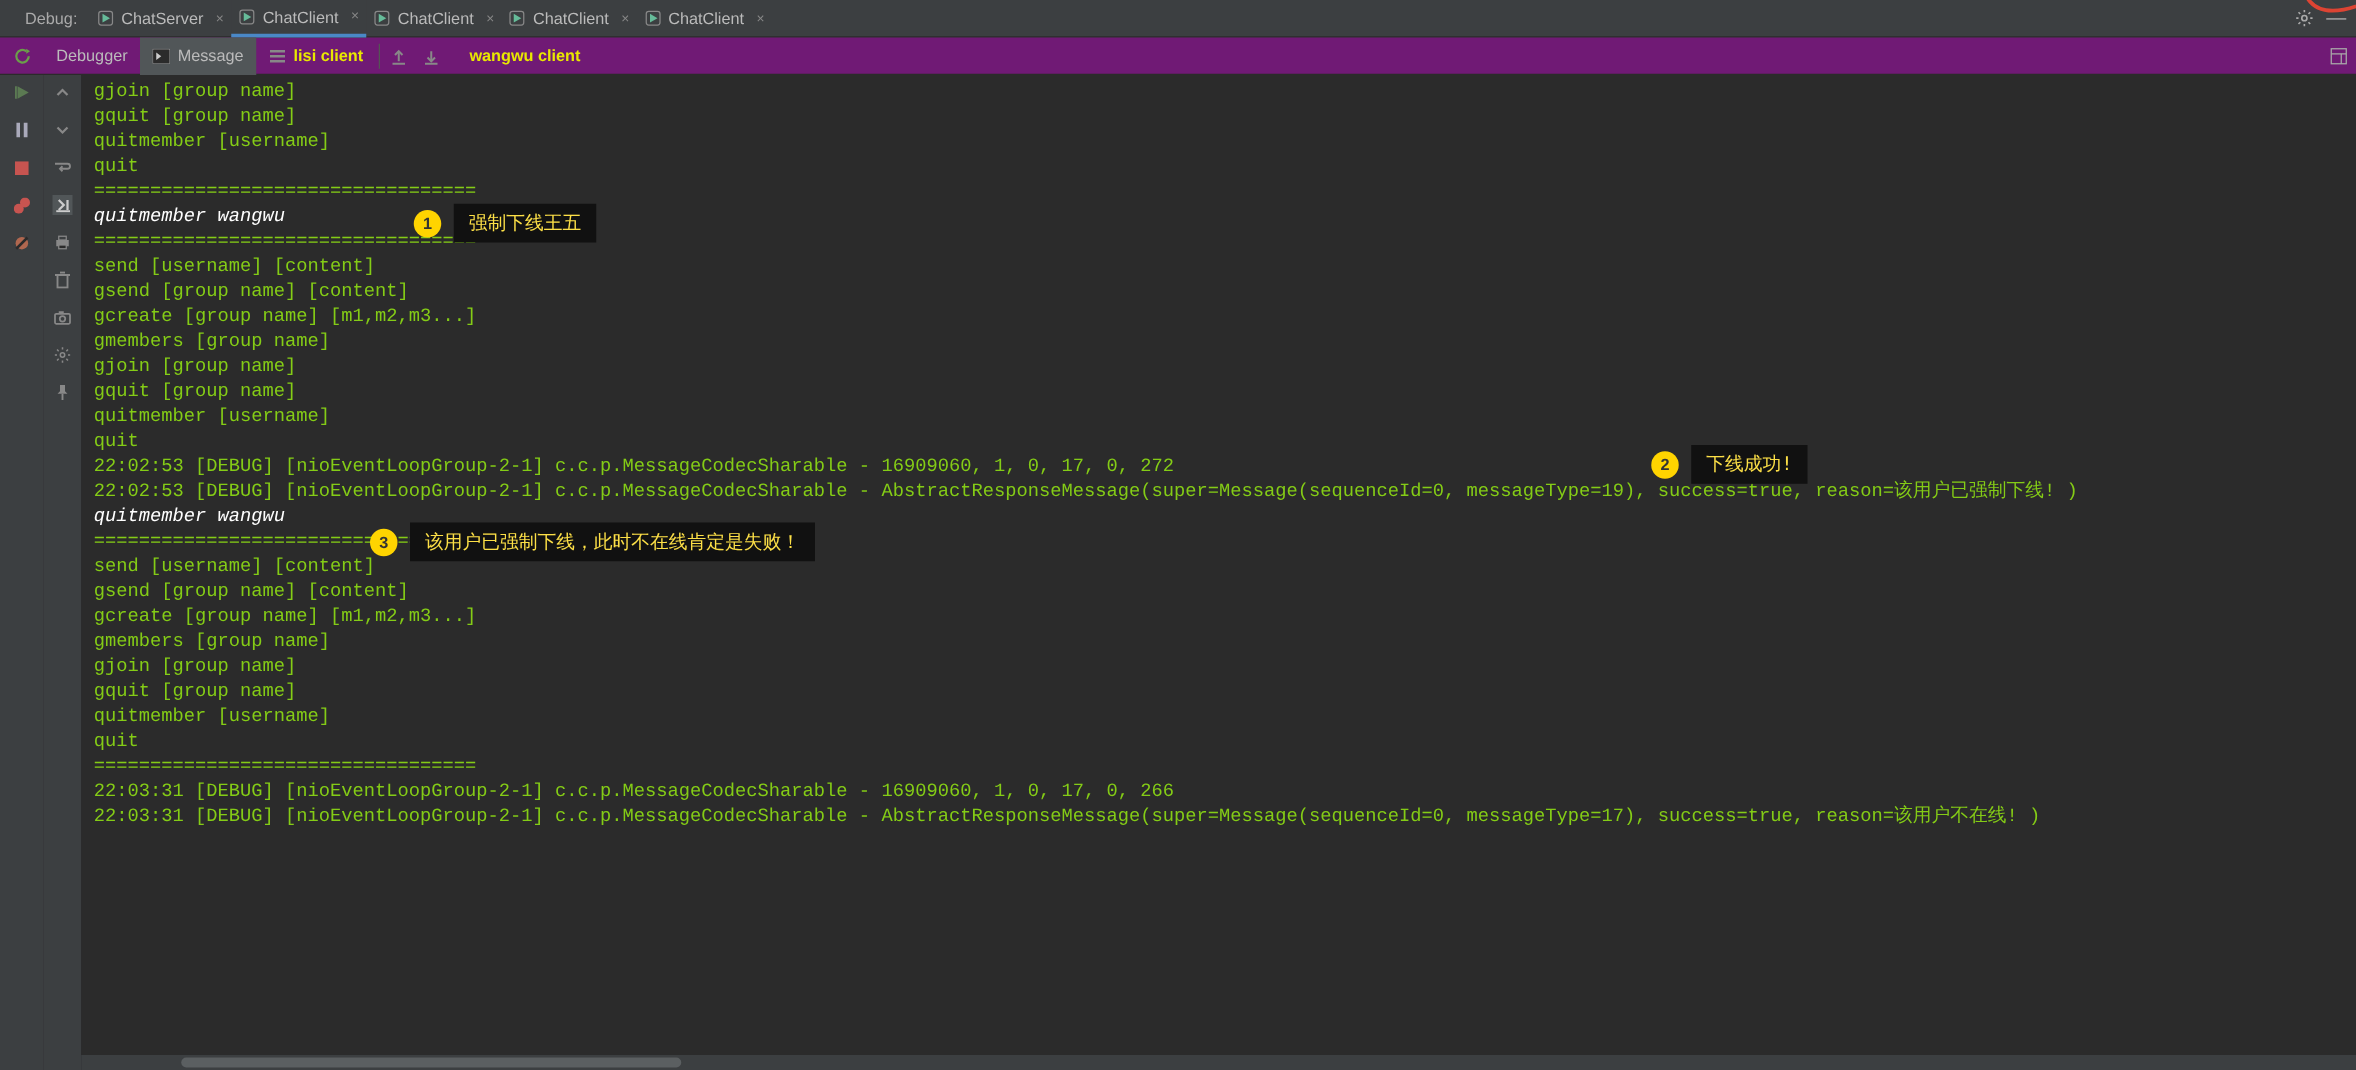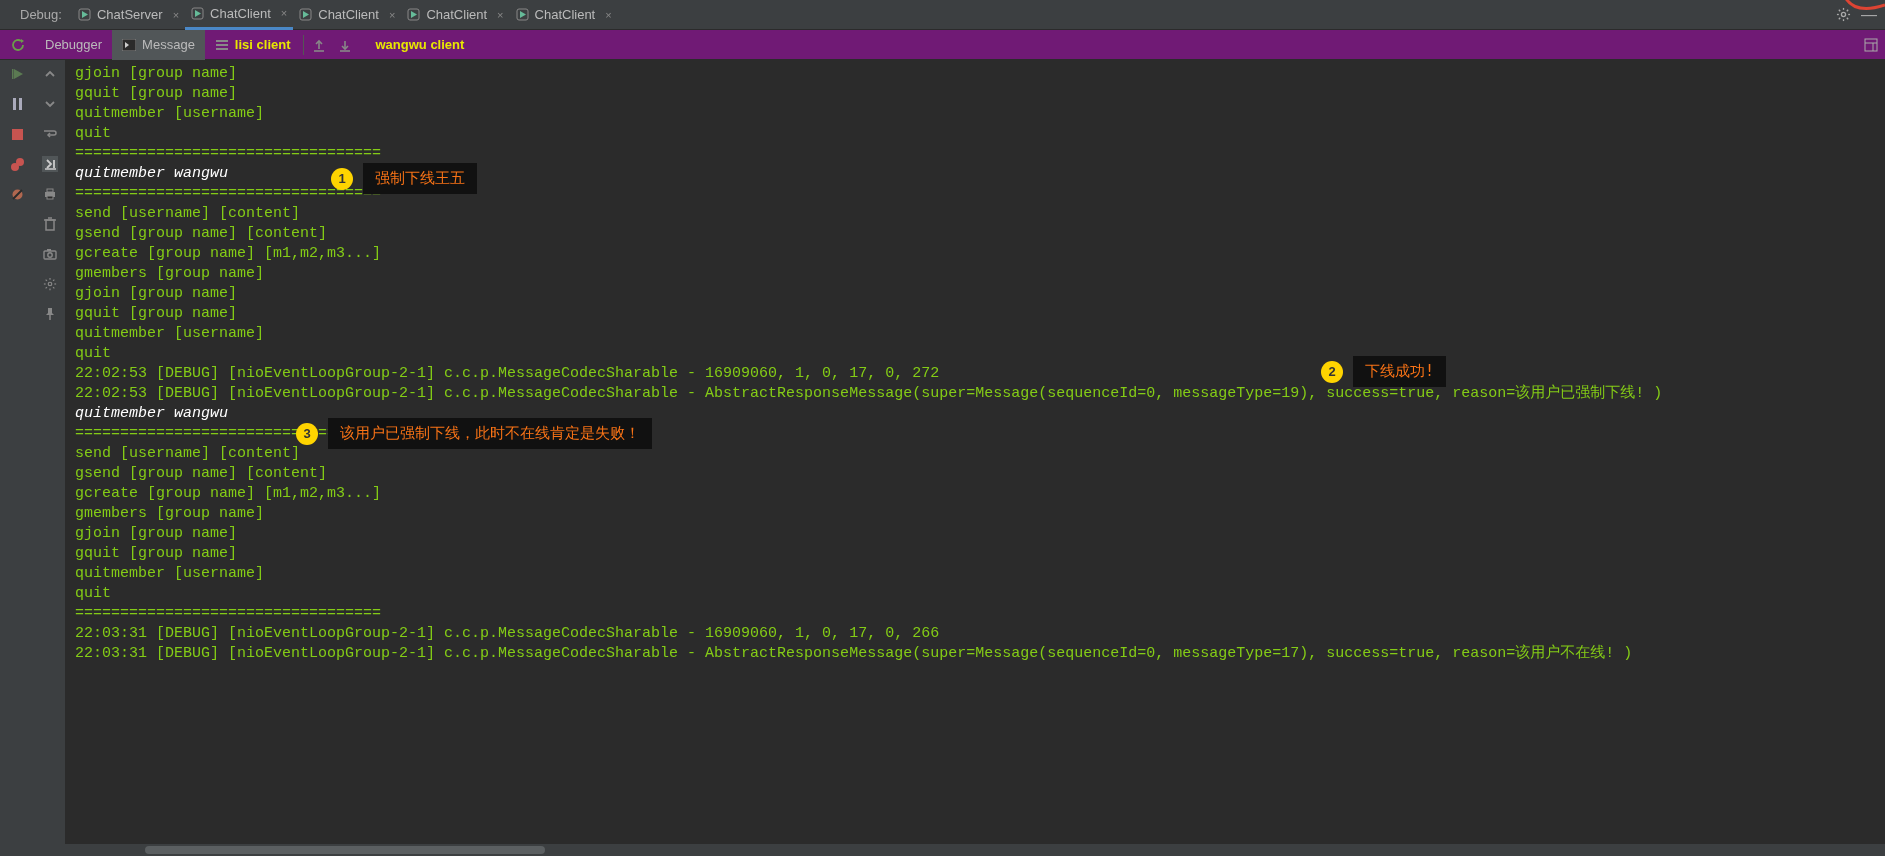--- a/index.html
+++ b/index.html
@@ -26,21 +26,21 @@
   .gutter { width: 35px; background:#3c3f41; display:flex; flex-direction:column; align-items:center; padding-top:6px; gap:14px; }
   .gutter2 { width: 30px; background:#3c3f41; display:flex; flex-direction:column; align-items:center; padding-top:6px; gap:14px; }
   .ic16 { width:16px; height:16px; display:flex; align-items:center; justify-content:center; cursor:pointer; }
   .console-wrap { flex:1; position:relative; background:#2b2b2b; }
   .console { position:absolute; inset:0; overflow:auto; padding: 4px 0 20px 10px; }
   .mono { font-family: "Consolas","Menlo","Courier New",monospace; font-size: 15px; line-height: 20px; color:#84cc16; white-space:pre; }
   .green-italic { color:#ffffff; font-style:italic; }
   
   .ann { position:absolute; display:flex; align-items:center; gap:10px; }
   .badge { width:22px; height:22px; border-radius:50%; background:#ffd400; color:#333; font-weight:bold; font-size:13px; display:flex; align-items:center; justify-content:center; }
-  .ann-box { background:#111; color:#f97316; padding:6px 12px; font-size:15px; font-family:"Consolas","SimSun",monospace; }
+  .ann-box { background:#111; color:#fde047; padding:6px 12px; font-size:15px; font-family:"Consolas","SimSun",monospace; }
   
   .scrollbar-h { position:absolute; left:0; right:0; bottom:0; height:12px; background:#3c3f41; }
   .scrollbar-h .thumb { height:8px; margin:2px 0 0 80px; width:400px; background:#5b5f61; border-radius:4px; }
   .top-corner { position:absolute; top:-3px; right:0; }
 </style>
 </head>
 <body>
 
 <svg class="top-corner" width="40" height="20">
   <path d="M0 0 Q10 18 40 8" stroke="#d43" stroke-width="3" fill="none"></path>

